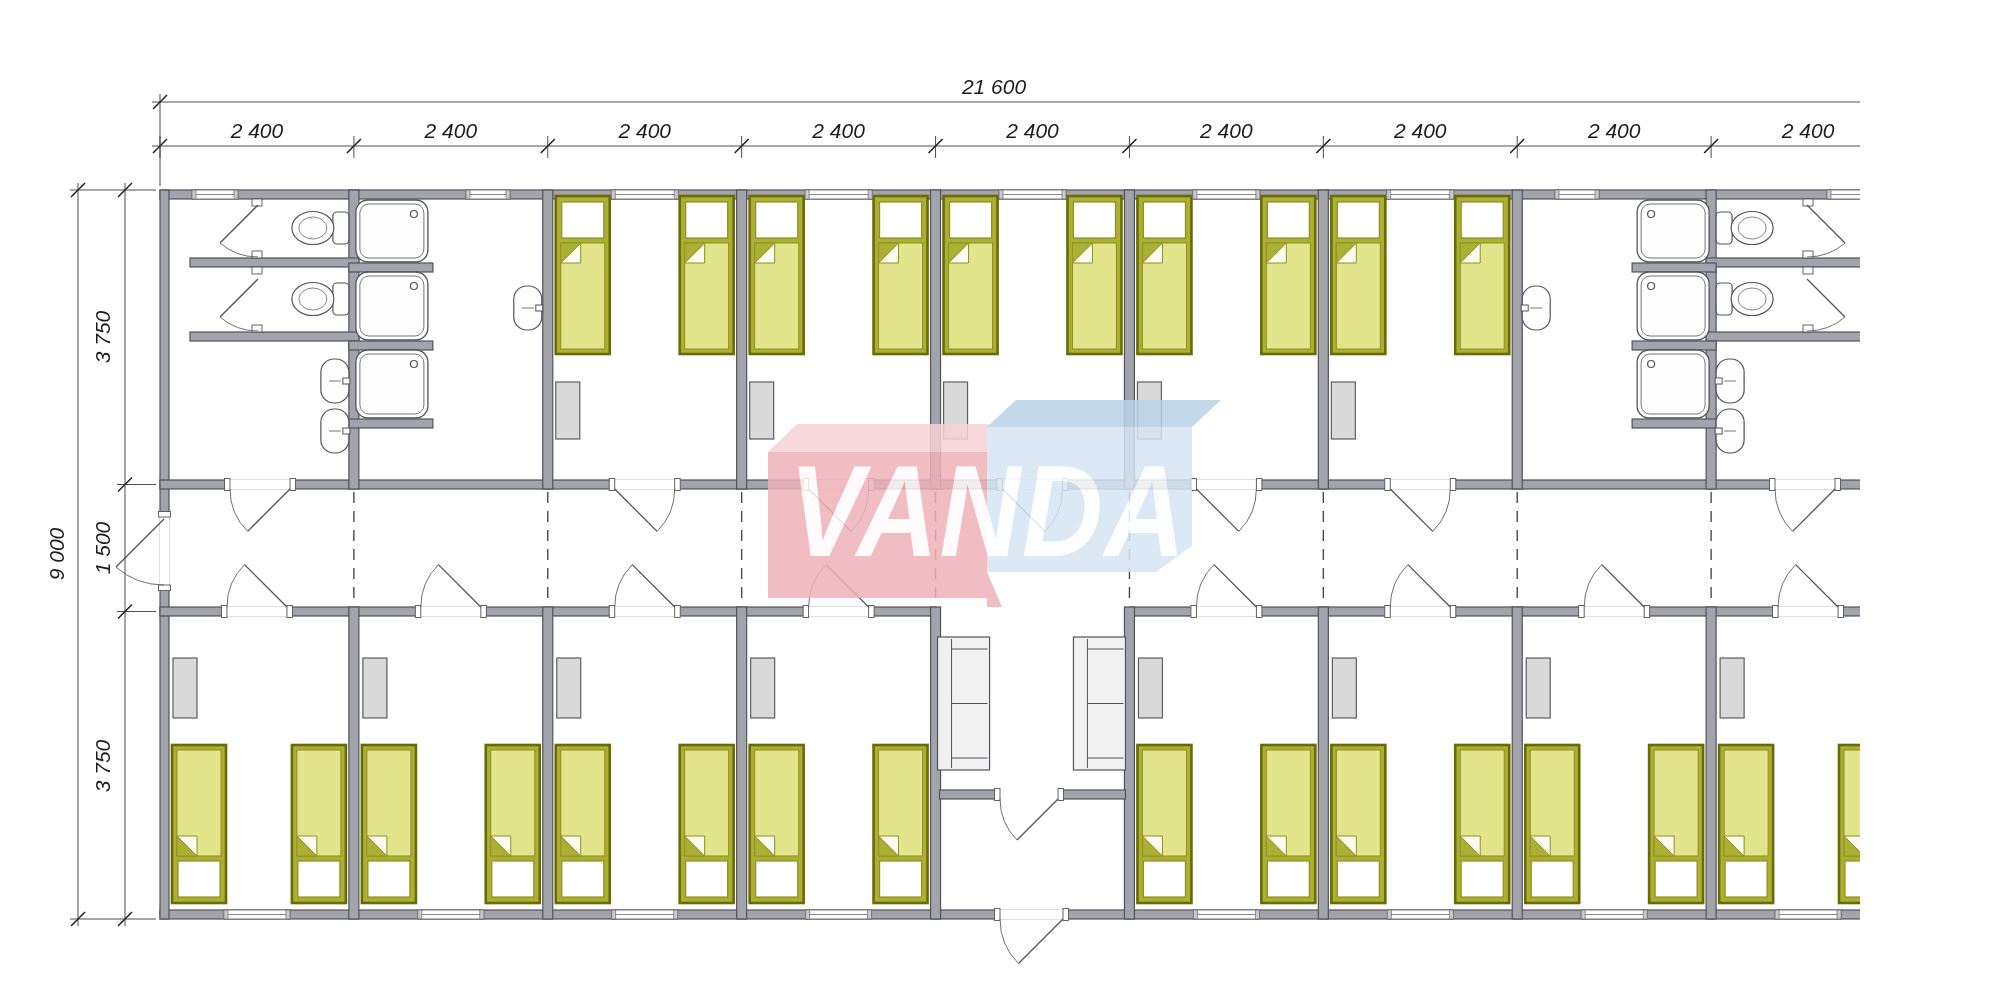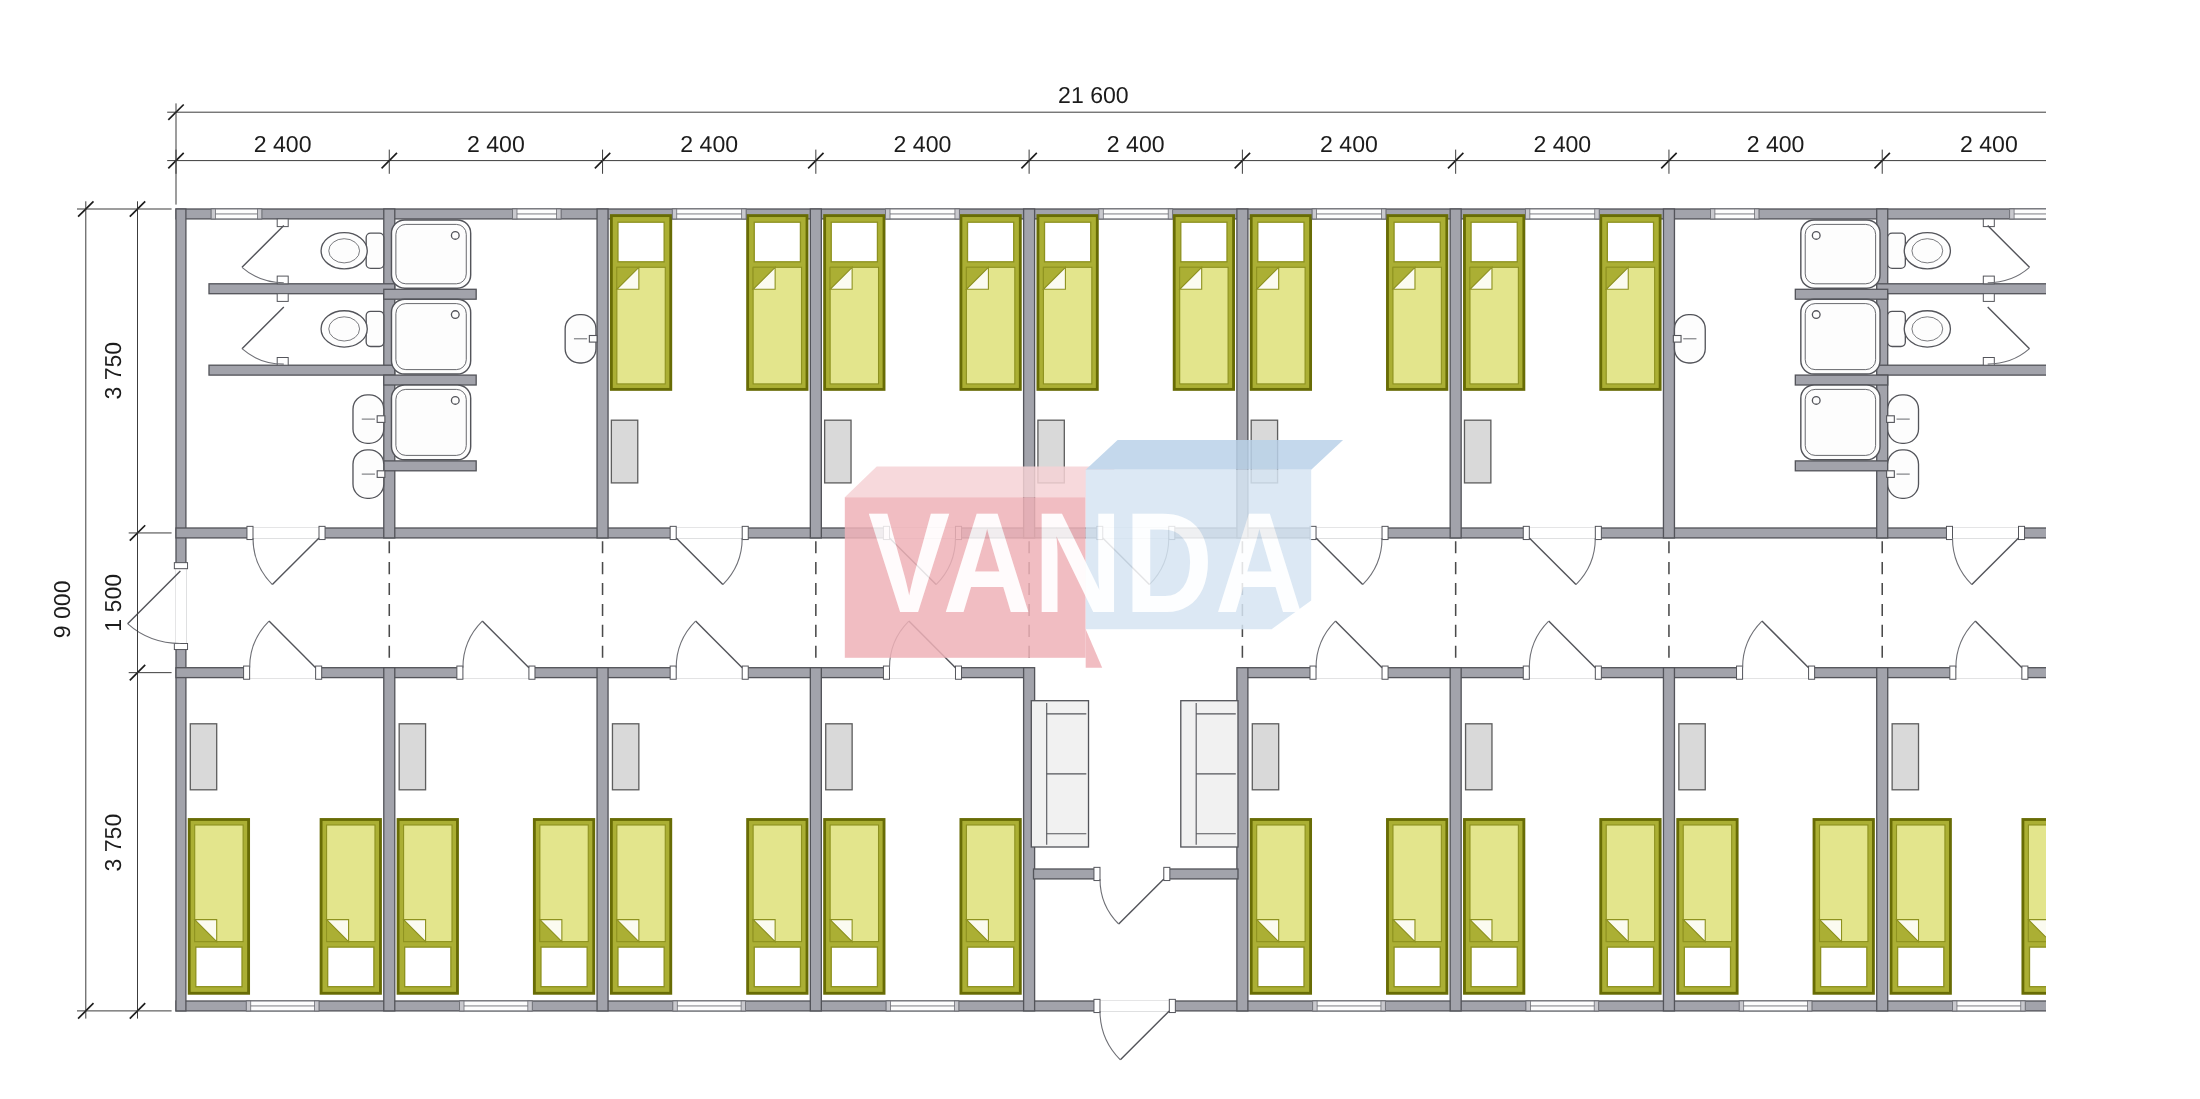--- a/index.html
+++ b/index.html
@@ -1,17 +1,17 @@
 <!DOCTYPE html>
 <html><head>
 <meta charset="utf-8">
 <style>
   html,body{margin:0;padding:0;background:#ffffff;}
   body{font-family:"Liberation Sans",sans-serif;}
-  .stage{position:relative;width:1860px;height:999px;background:#ffffff;overflow:hidden;}
+  .stage{position:relative;width:1860px;height:999px;background:#ffffff;overflow:hidden;font-style:italic;}
   svg text{font-family:"Liberation Sans","DejaVu Sans",sans-serif;}
 </style>
 </head>
 <body>
 
 <div class="stage">
   <svg id="plan" width="2000" height="999" viewBox="0 0 2000 999">
       <g>
         <rect x="160" y="190" width="1745" height="9" fill="#a2a3ab" stroke="#53545a" stroke-width="1.2"></rect>
         <rect x="160" y="910" width="1745" height="9" fill="#a2a3ab" stroke="#53545a" stroke-width="1.2"></rect>

